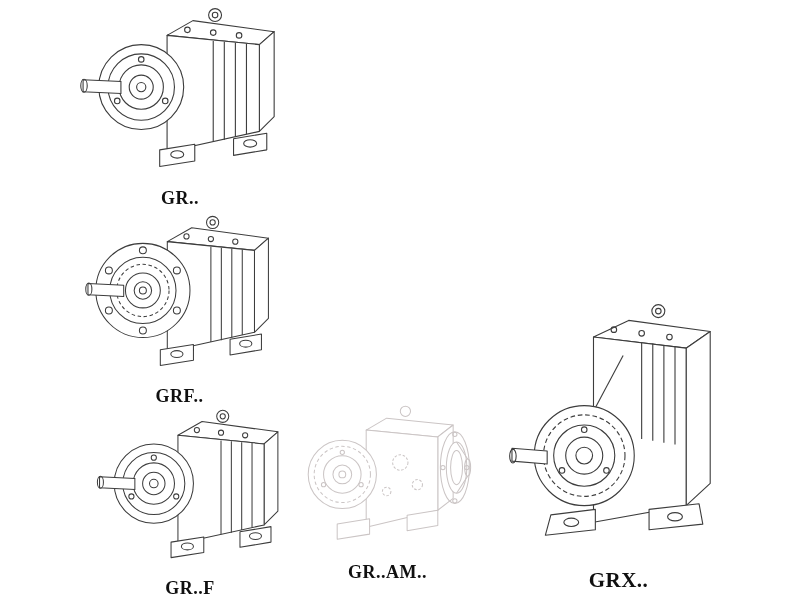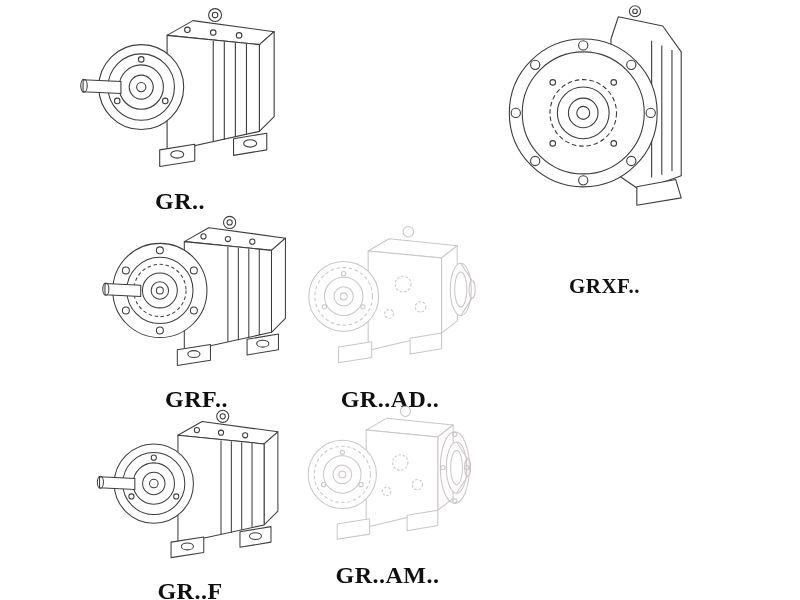--- a/index.html
+++ b/index.html
@@ -24,21 +24,21 @@
     align-items: center;
   }
   .fig svg.draw {
     display: block;
   }
   .dark { color: var(--line, #3d3d3d); }
   .light { color: var(--light-line, #cbc5c5); }
   .fig-label {
     margin-top: 4px;
     font-weight: 700;
-    font-size: 24px;
+    font-size: 18px;
     letter-spacing: 0.5px;
     color: var(--text, #101010);
     font-family: "Liberation Serif", serif;
     white-space: nowrap;
   }
   .fig-label.big { font-size: 21px; }
   #defs-svg { position: absolute; width: 0; height: 0; overflow: hidden; }
 </style>
 </head>
 <body>
@@ -216,41 +216,35 @@
 <div id="canvas">
 
   <div class="fig" style="left:75px; top:4px;">
     <svg class="draw dark" width="210" height="180" viewBox="0 0 220 195">
         <use href="#sym-r" width="220" height="195"></use>
       </svg>
     <div class="fig-label">GR..</div>
   </div>
 
 
-  <div class="fig" style="left:492px; top:2px;">
-    <svg class="draw dark" width="225" height="268" viewBox="0 0 230 290">
-        <use href="#sym-grxf" width="230" height="290"></use>
-      </svg>
-    <div class="fig-label big">GRXF..</div>
-  </div>
-
-  <div class="fig" style="left:89px; top:212px;">
+
+  <div class="fig" style="left:72px; top:212px;">
     <svg class="draw dark" width="215" height="170" viewBox="0 0 220 195">
         <use href="#sym-rf" width="220" height="195"></use>
       </svg>
     <div class="fig-label">GRF..</div>
   </div>
 
-  <div class="fig" style="left:290px; top:216px;">
-    <svg class="draw light" width="200" height="166" viewBox="0 0 210 190">
-        <use href="#sym-ad" width="210" height="190"></use>
-      </svg>
-    <div class="fig-label">GR..AD..</div>
-  </div>
-
+
+  <div class="fig" style="left:497px; top:300px;">
+    <svg class="draw dark" width="243" height="264" viewBox="0 0 250 285">
+        <use href="#sym-rx" width="250" height="285"></use>
+      </svg>
+    <div class="fig-label big">GRX..</div>
+  </div>
 
   <div class="fig" style="left:85px; top:406px;text-align:center;">
     <svg class="draw dark" width="210" height="168" viewBox="0 0 220 195">
         <use href="#sym-r" width="220" height="195"></use>
       </svg>
     <div class="fig-label">GR..F</div>
   </div>
 
   <div class="fig" style="left:290px; top:396px;">
     <svg class="draw light" width="195" height="162" viewBox="0 0 210 190">

